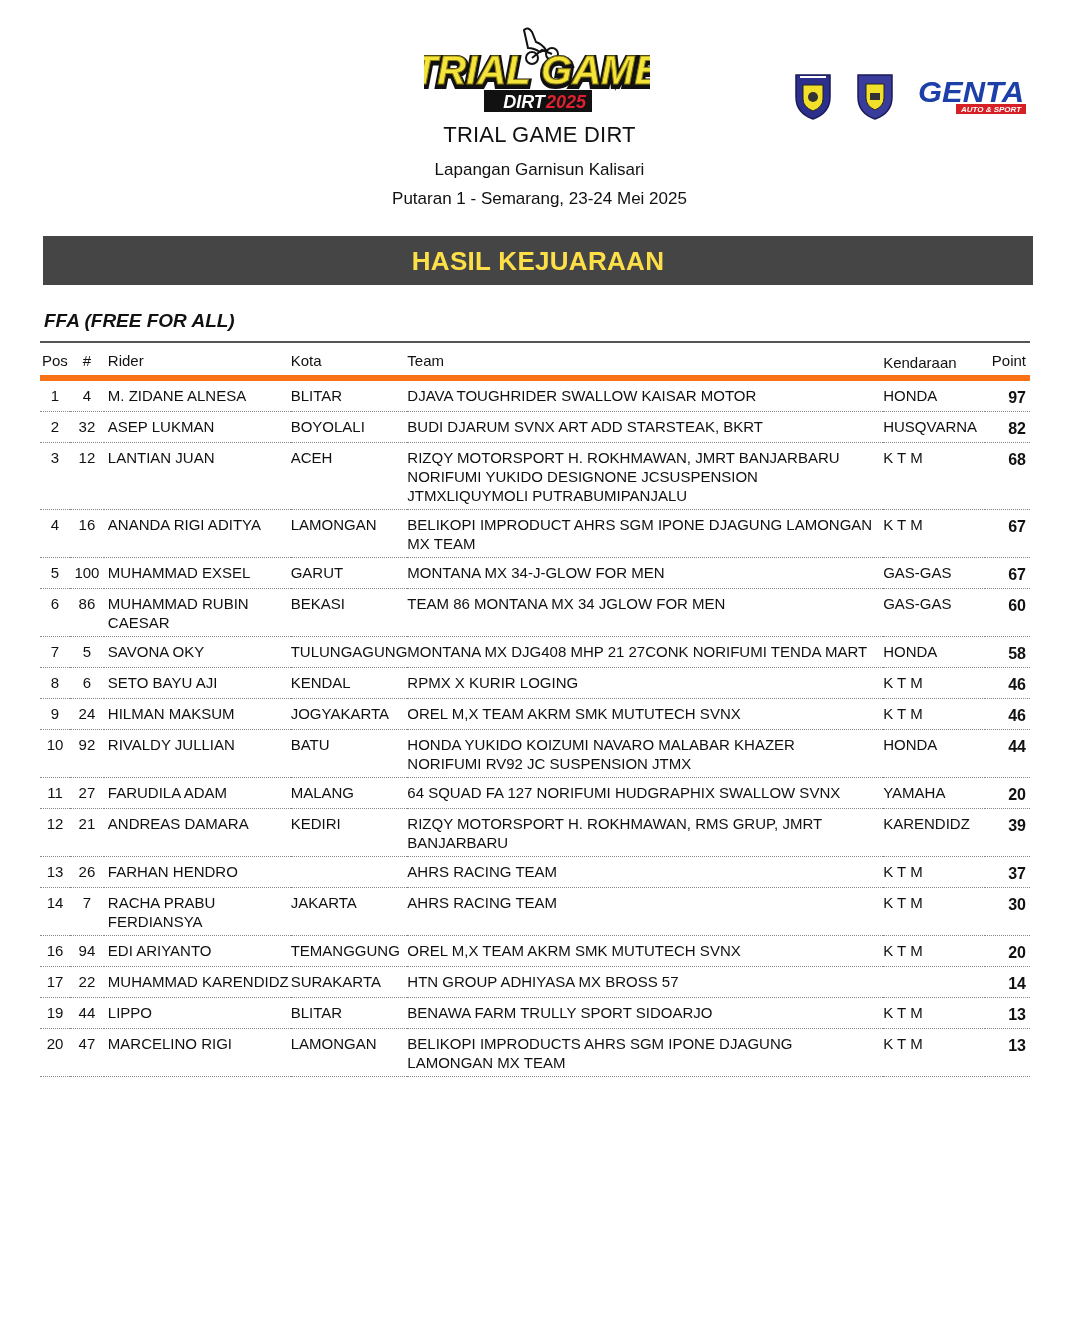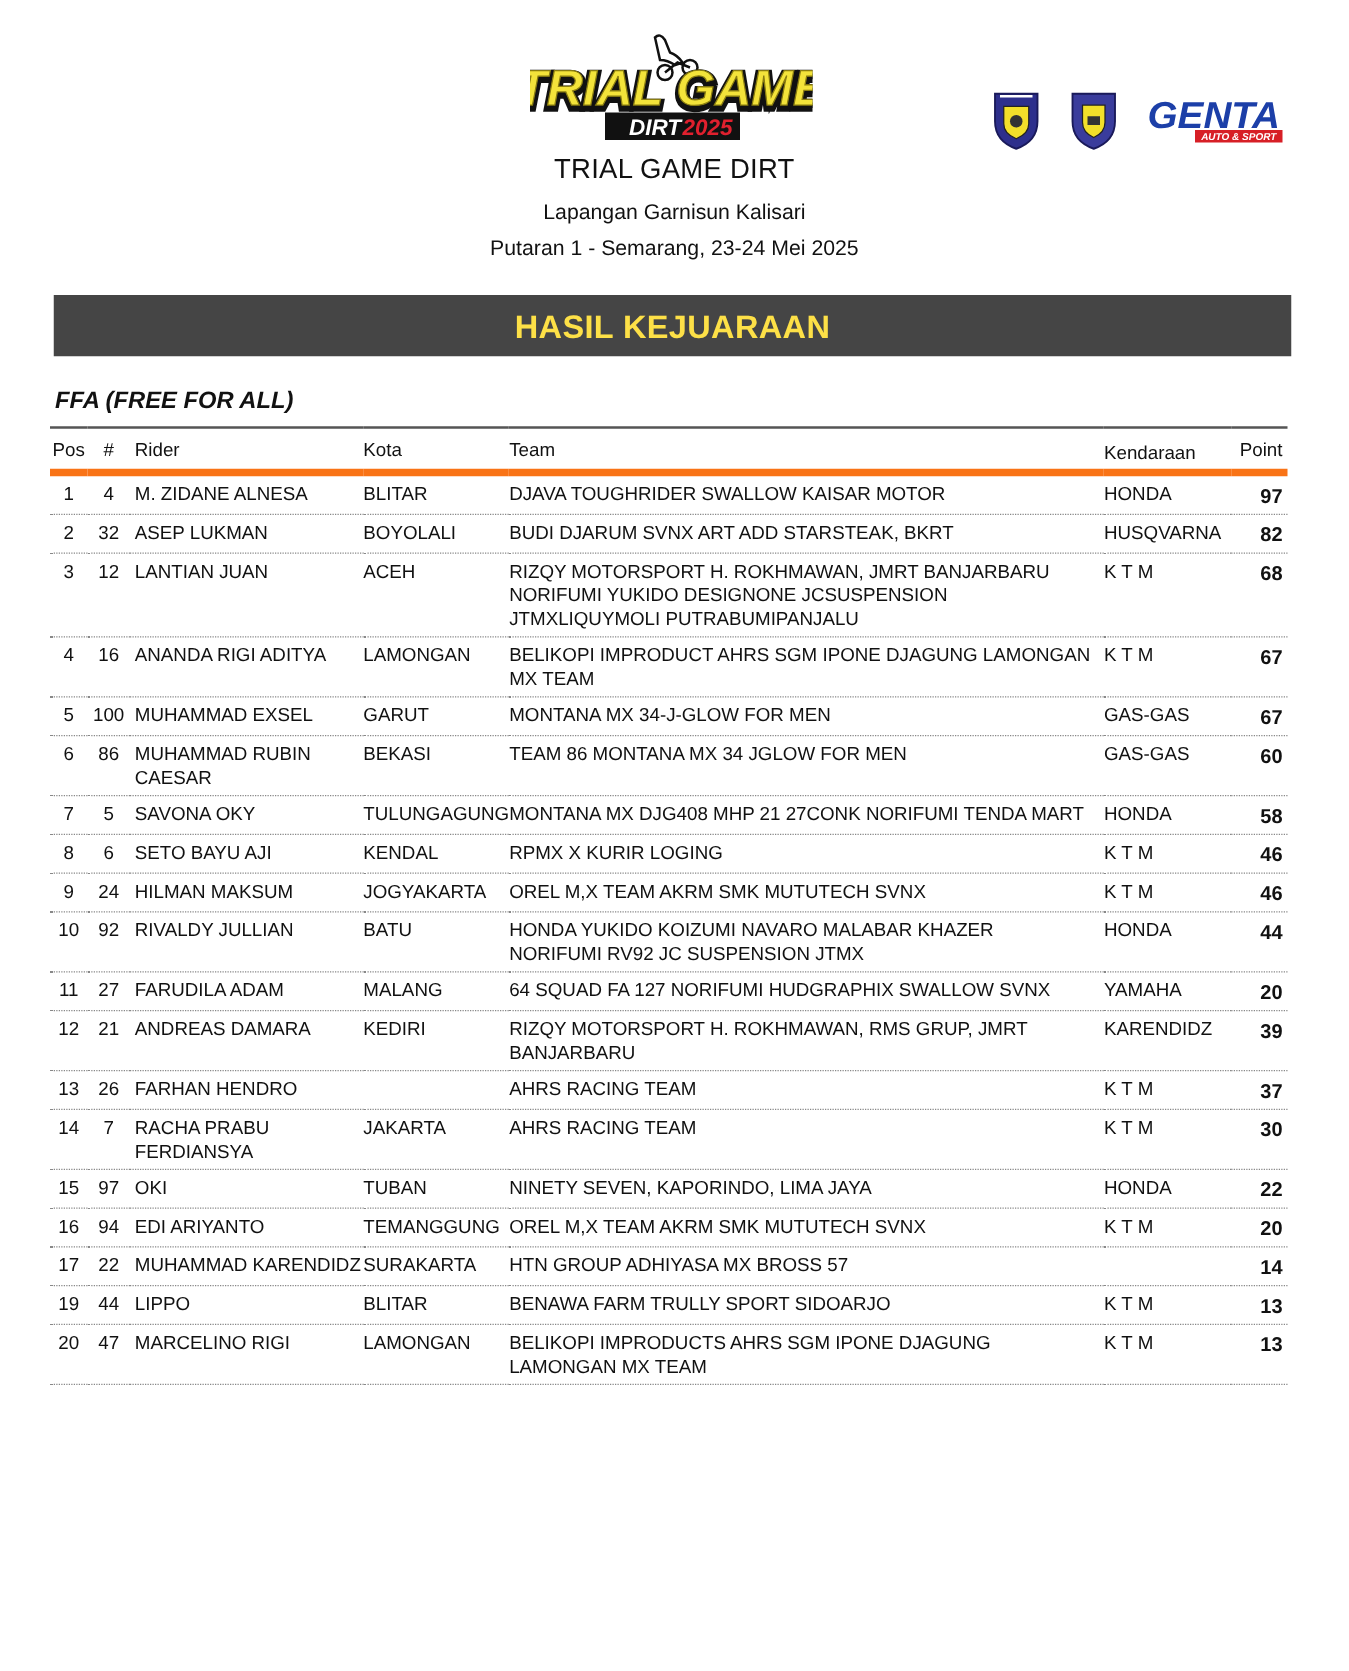--- a/index.html
+++ b/index.html
@@ -221,29 +221,20 @@
       <tr>
         <td class="c-pos">14</td>
         <td class="c-num">7</td>
         <td class="c-rider">RACHA PRABU FERDIANSYA</td>
         <td class="c-kota">JAKARTA</td>
         <td class="c-team">AHRS RACING TEAM</td>
         <td class="c-kend">K T M</td>
         <td class="c-point">30</td>
       </tr>
       <tr>
-        <td class="c-pos">15</td>
-        <td class="c-num">97</td>
-        <td class="c-rider">OKI</td>
-        <td class="c-kota">TUBAN</td>
-        <td class="c-team">NINETY SEVEN, KAPORINDO, LIMA JAYA</td>
-        <td class="c-kend">HONDA</td>
-        <td class="c-point">22</td>
-      </tr>
-      <tr>
         <td class="c-pos">16</td>
         <td class="c-num">94</td>
         <td class="c-rider">EDI ARIYANTO</td>
         <td class="c-kota">TEMANGGUNG</td>
         <td class="c-team">OREL M,X TEAM AKRM SMK MUTUTECH SVNX</td>
         <td class="c-kend">K T M</td>
         <td class="c-point">20</td>
       </tr>
       <tr>
         <td class="c-pos">17</td>

